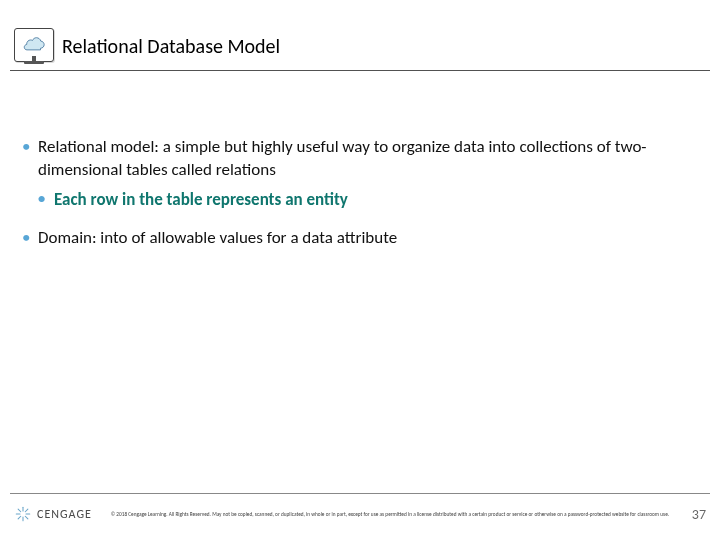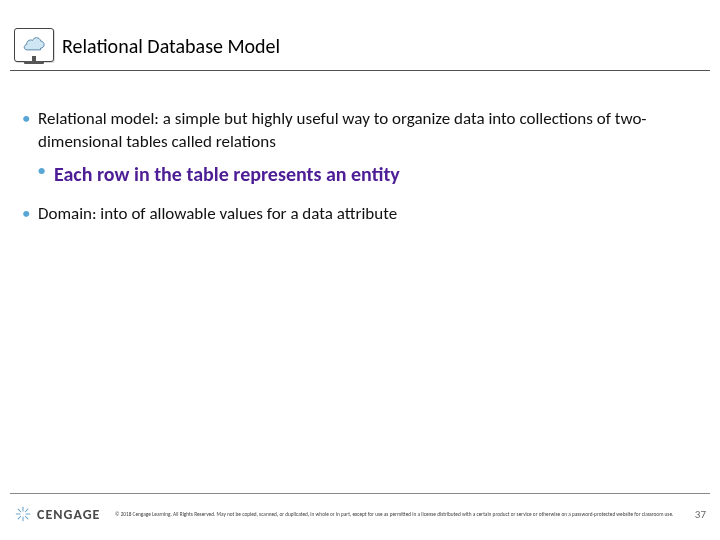--- a/index.html
+++ b/index.html
@@ -11,35 +11,35 @@
   .icon-box { width: 40px; height: 34px; border: 1px solid #444; border-radius: 3px; background: #fff; display: flex; align-items: center; justify-content: center; margin-right: 8px; box-shadow: 1px 1px 0 rgba(0,0,0,0.15); }
   .icon-box svg { width: 26px; height: 18px; }
   .monitor-stand { position: absolute; left: 24px; top: 56px; width: 20px; height: 8px; }
   .monitor-stand .neck { width: 4px; height: 5px; background: #555; margin: 0 auto; }
   .monitor-stand .base { width: 20px; height: 3px; background: #555; border-radius: 1px; }
   .title { font-size: 20px; font-weight: 400; color: #000; padding-top: 2px; }
   .hr-top { position: absolute; top: 70px; left: 10px; right: 10px; height: 0; border-top: 1.5px solid #515151; }
 
   
   .body { position: absolute; top: 108px; left: 22px; right: 30px; }
-  ul.top { list-style: none; }
+  ul.top { list-style: none; margin-top: 28px; }
   ul.top > li { position: relative; padding-left: 16px; margin-bottom: 14px; font-size: 17px; line-height: 1.35; color: #111; }
   ul.top > li::before { content: "•"; position: absolute; left: 0; top: 0; color: #58a6d6; font-size: 17px; }
   ul.sub { list-style: none; margin-top: 6px; }
-  ul.sub > li { position: relative; padding-left: 16px; font-size: 20px; line-height: 1.45; font-weight: 600; color: #4c1d95; }
+  ul.sub > li { position: relative; padding-left: 16px; font-size: 17px; line-height: 1.45; font-weight: 600; color: #0f766e; }
   ul.sub > li::before { content: "•"; position: absolute; left: 0; top: 0; color: #58a6d6; font-size: 14.5px; }
 
   
   .hr-bot { position: absolute; bottom: 46px; left: 10px; right: 10px; height: 0; border-top: 1px solid #888; }
   .footer { position: absolute; bottom: 10px; left: 14px; right: 14px; height: 32px; display: flex; align-items: center; }
   .logo { display: flex; align-items: center; gap: 5px; flex-shrink: 0; }
   .logo svg { width: 18px; height: 18px; }
-  .logo-text { font-size: 14px; letter-spacing: 1px; color: #4b4b4b; font-weight: 700; }
+  .logo-text { font-size: 12px; letter-spacing: 1px; color: #4b4b4b; font-weight: 400; }
   .copyright { flex: 1; font-size: 5.3px; color: #444; text-align: center; line-height: 1.25; padding: 0 10px; }
-  .pagenum { font-size: 11px; color: #666; width: 18px; text-align: right; }
+  .pagenum { font-size: 14px; color: #666; width: 18px; text-align: right; }
 </style>
 </head>
 <body>
 
 <div class="slide">
 
   <div class="header">
     <div class="icon-box">
       <svg viewBox="0 0 32 20">
         <path d="M24 14c2.5 0 4.5-2 4.5-4.4 0-2.3-1.8-4.2-4.1-4.4C23.8 2.9 21.6 1 19 1c-2.2 0-4.1 1.4-4.8 3.4C13.5 4 12.7 3.8 11.9 3.8c-2.7 0-4.9 2.2-4.9 4.9 0 .2 0 .4 0 .6C5.3 9.6 4 11 4 12.7c0 1.9 1.5 3.3 3.4 3.3H24z" fill="#cfe7f2" stroke="#4e7ca1" stroke-width="1.1"></path>

